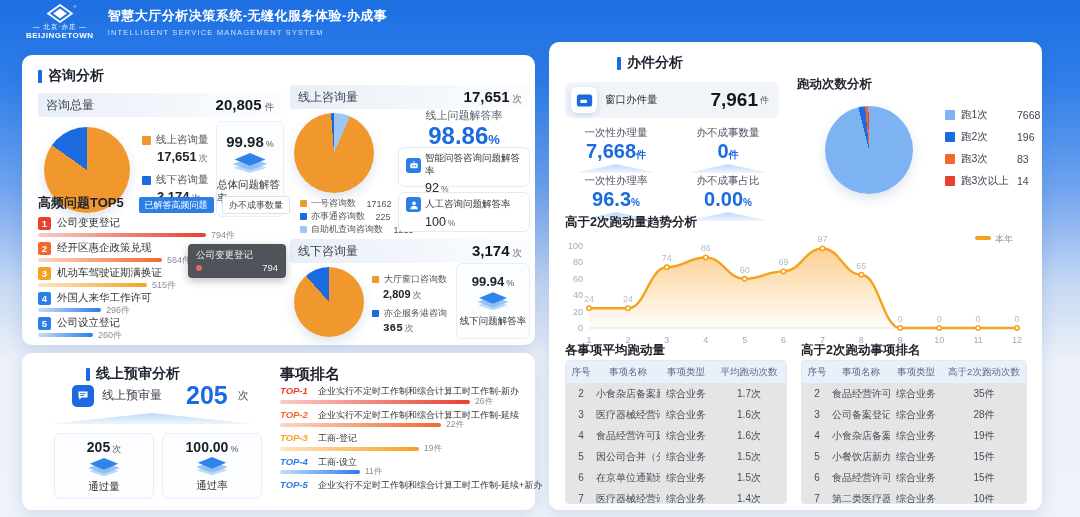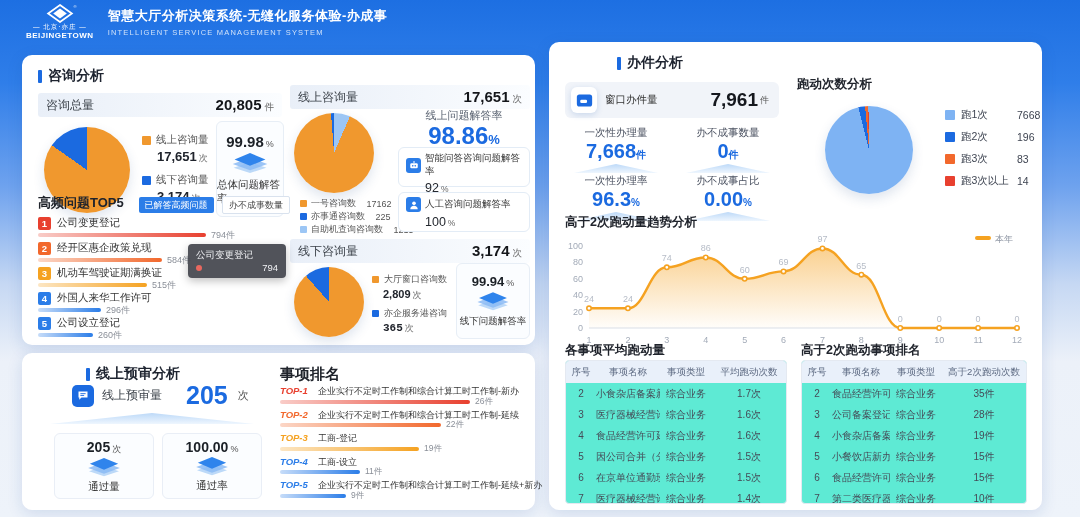--- a/index.html
+++ b/index.html
@@ -80,21 +80,21 @@
   .stat .sl{font-size:10.5px;color:#4a5160;}
   .stat .sv{font-size:20px;font-weight:bold;color:#1b6ae0;line-height:1.15;}
   .stat .su{font-size:10px;}
   .stat .pedestal{width:84px;height:9px;margin:1px auto 0;}
   .runtitle,.tbltitle{position:absolute;font-size:12.5px;font-weight:bold;color:#20242c;}
   #run-legend{position:absolute;display:flex;flex-direction:column;gap:8px;}
   .rleg{display:flex;align-items:center;font-size:10.5px;color:#3f4552;cursor:pointer;}
   .rleg .sw{width:10px;height:10px;margin-right:6px;}
   .rleg .rl-label{width:56px;}
   #trend-chart{position:absolute;left:10px;top:188px;}
-  .tbl{position:absolute;border:1px solid #e4e9f1;border-radius:4px;overflow:hidden;height:144px;background:#5eead4;box-sizing:border-box;}
+  .tbl{position:absolute;border:1px solid #e4e9f1;border-radius:4px;overflow:hidden;height:144px;background:#e5e5e5;box-sizing:border-box;}
   .thead{display:flex;background:#e9f0fa;color:#5b6880;font-size:9.5px;height:22px;align-items:center;}
   .trow{display:flex;height:21px;align-items:center;font-size:10px;color:#454b57;}
   .c0{width:30px;text-align:center;flex:0 0 auto;}
   .c1{flex:1;text-align:center;white-space:nowrap;overflow:hidden;}
   .c2{width:52px;text-align:center;flex:0 0 auto;}
   .c3{text-align:center;flex:0 0 auto;}
   
   .banner{position:absolute;left:50px;top:28px;display:flex;align-items:center;gap:8px;text-align:center;}
   .tile2{display:inline-flex;align-items:center;justify-content:center;width:22px;height:22px;background:#1b6ae0;border-radius:5px;}
   .banner .bl{font-size:12px;color:#3a4048;}
@@ -394,24 +394,20 @@
           </div>
           <div class="rkb">
             <span class="rkbar" style="width:80px;background:linear-gradient(90deg,#2b7de844,#2b7de8)"></span>
             <span class="rkval">11件</span>
           </div>
         </div>
         <div class="rkitem">
           <div class="rkh">
             <span class="rk" style="color:#2b7de8">TOP-5</span>
             <span class="rkname">企业实行不定时工作制和综合计算工时工作制-延续+新办</span>
-          </div>
-          <div class="rkb">
-            <span class="rkbar" style="width:66px;background:linear-gradient(90deg,#2b7de844,#2b7de8)"></span>
-            <span class="rkval">9件</span>
           </div>
         </div>
       </div>
   </div>
 
   <div class="card" id="card-cases">
     <div class="sec" style="left:20px;top:12px;padding-left:48px;">
       <span class="bar"></span>
         <span class="tx">办件分析</span>
     </div>

